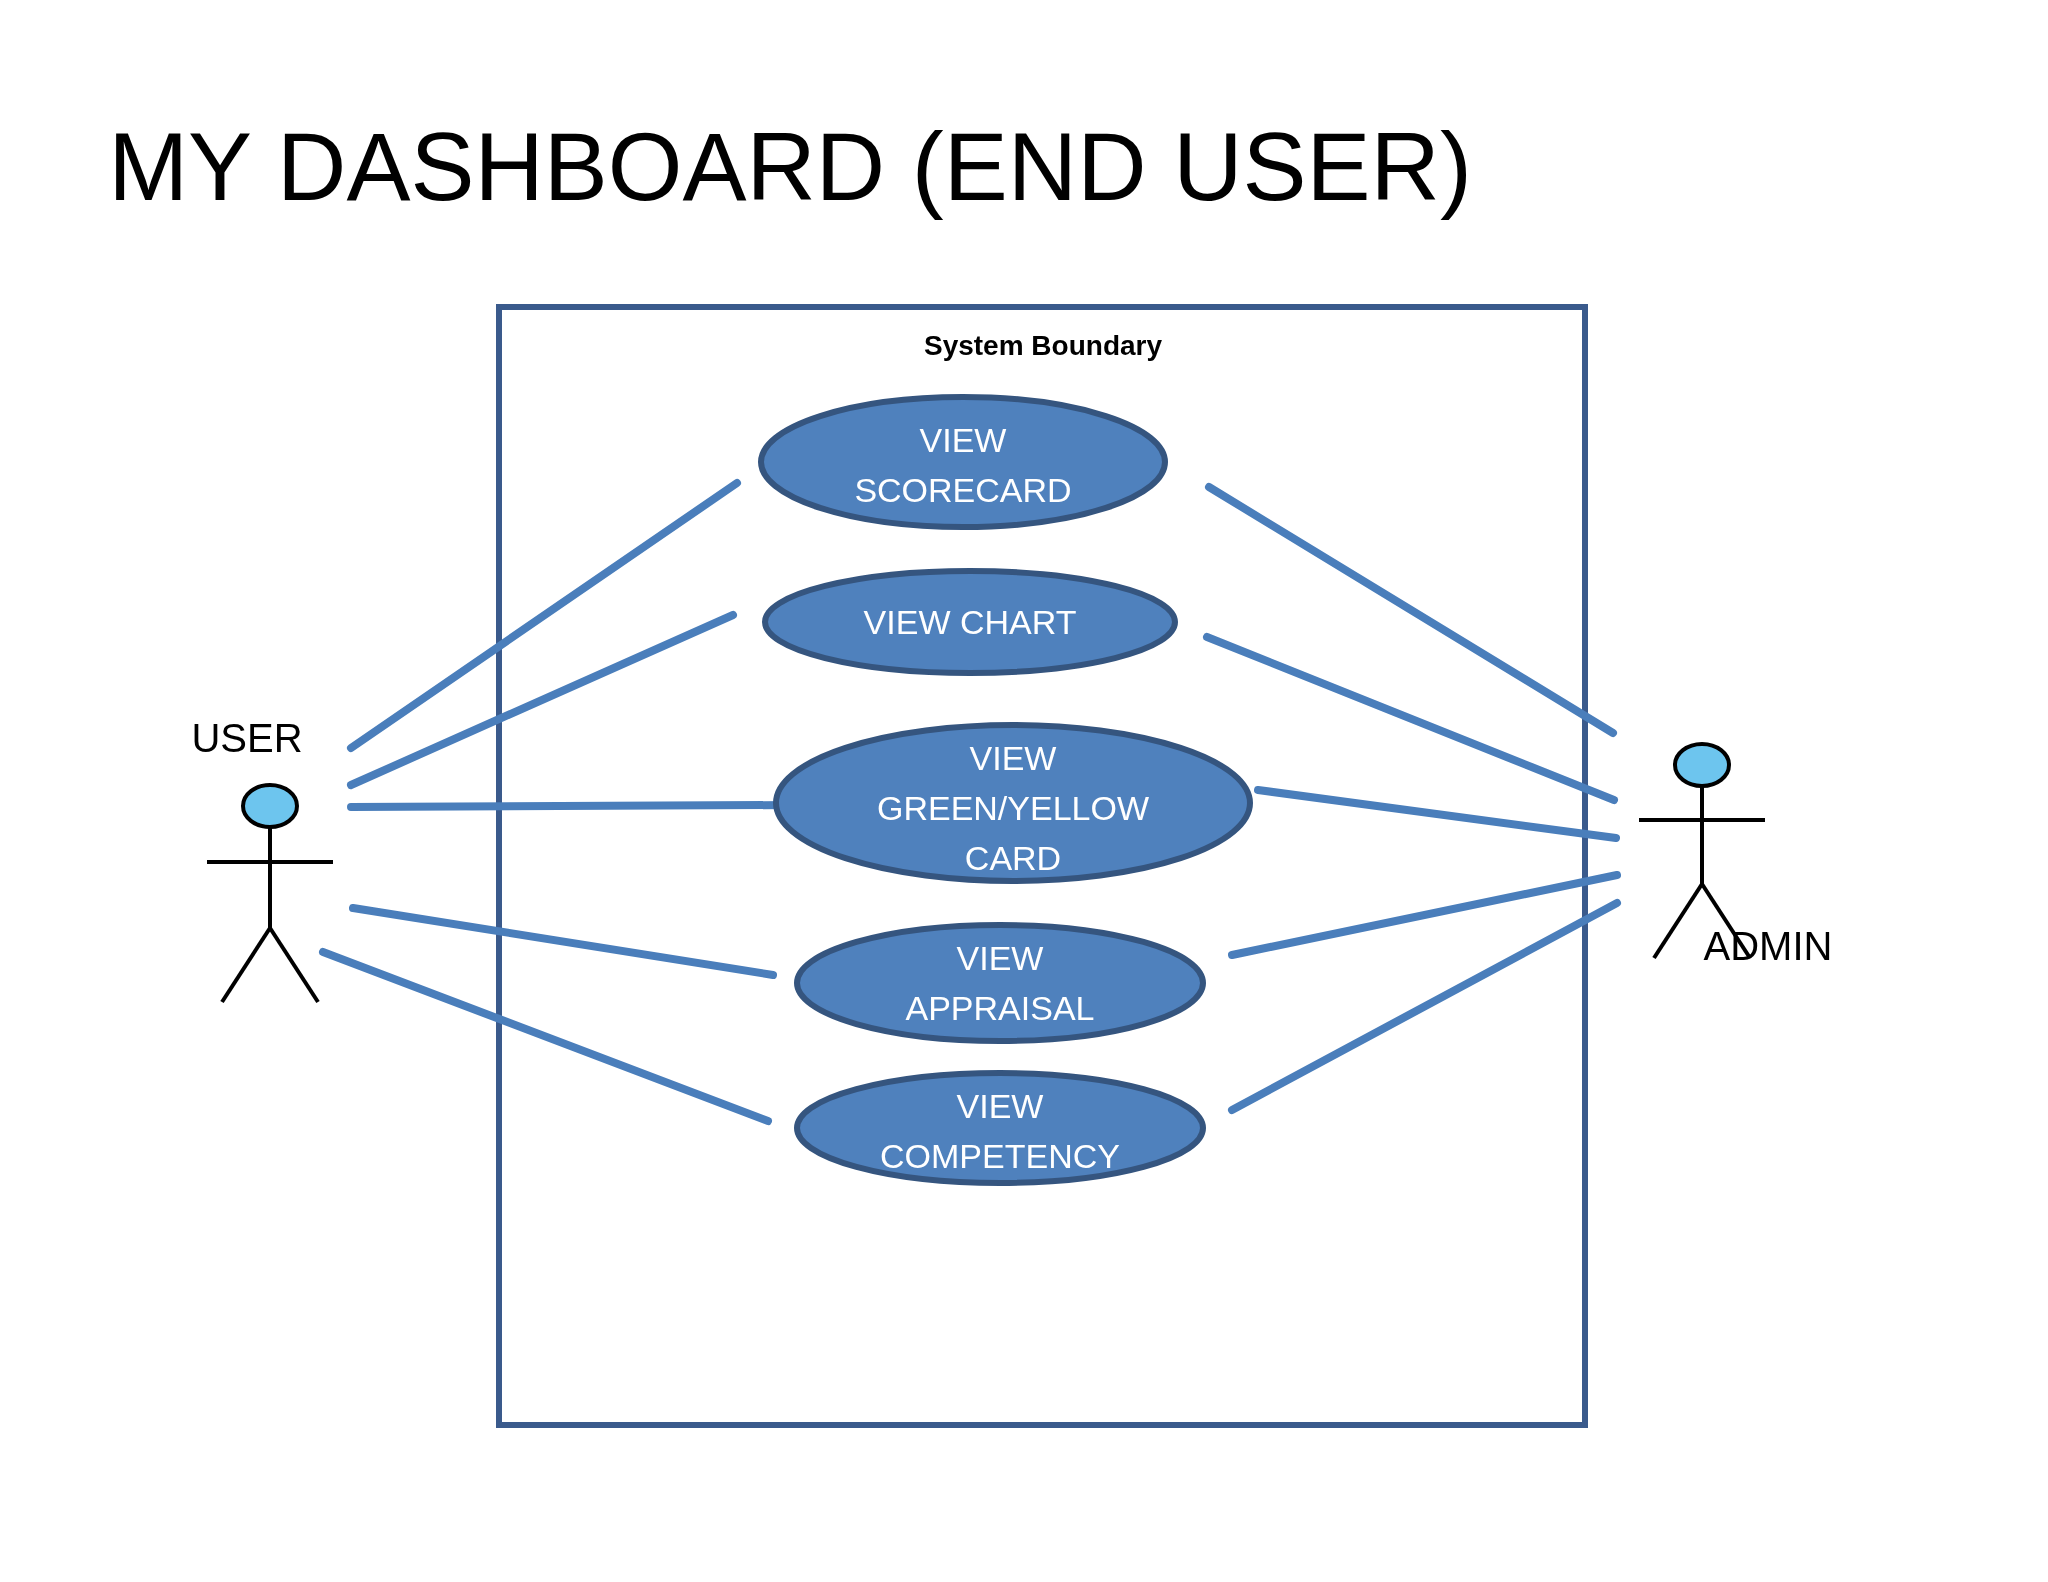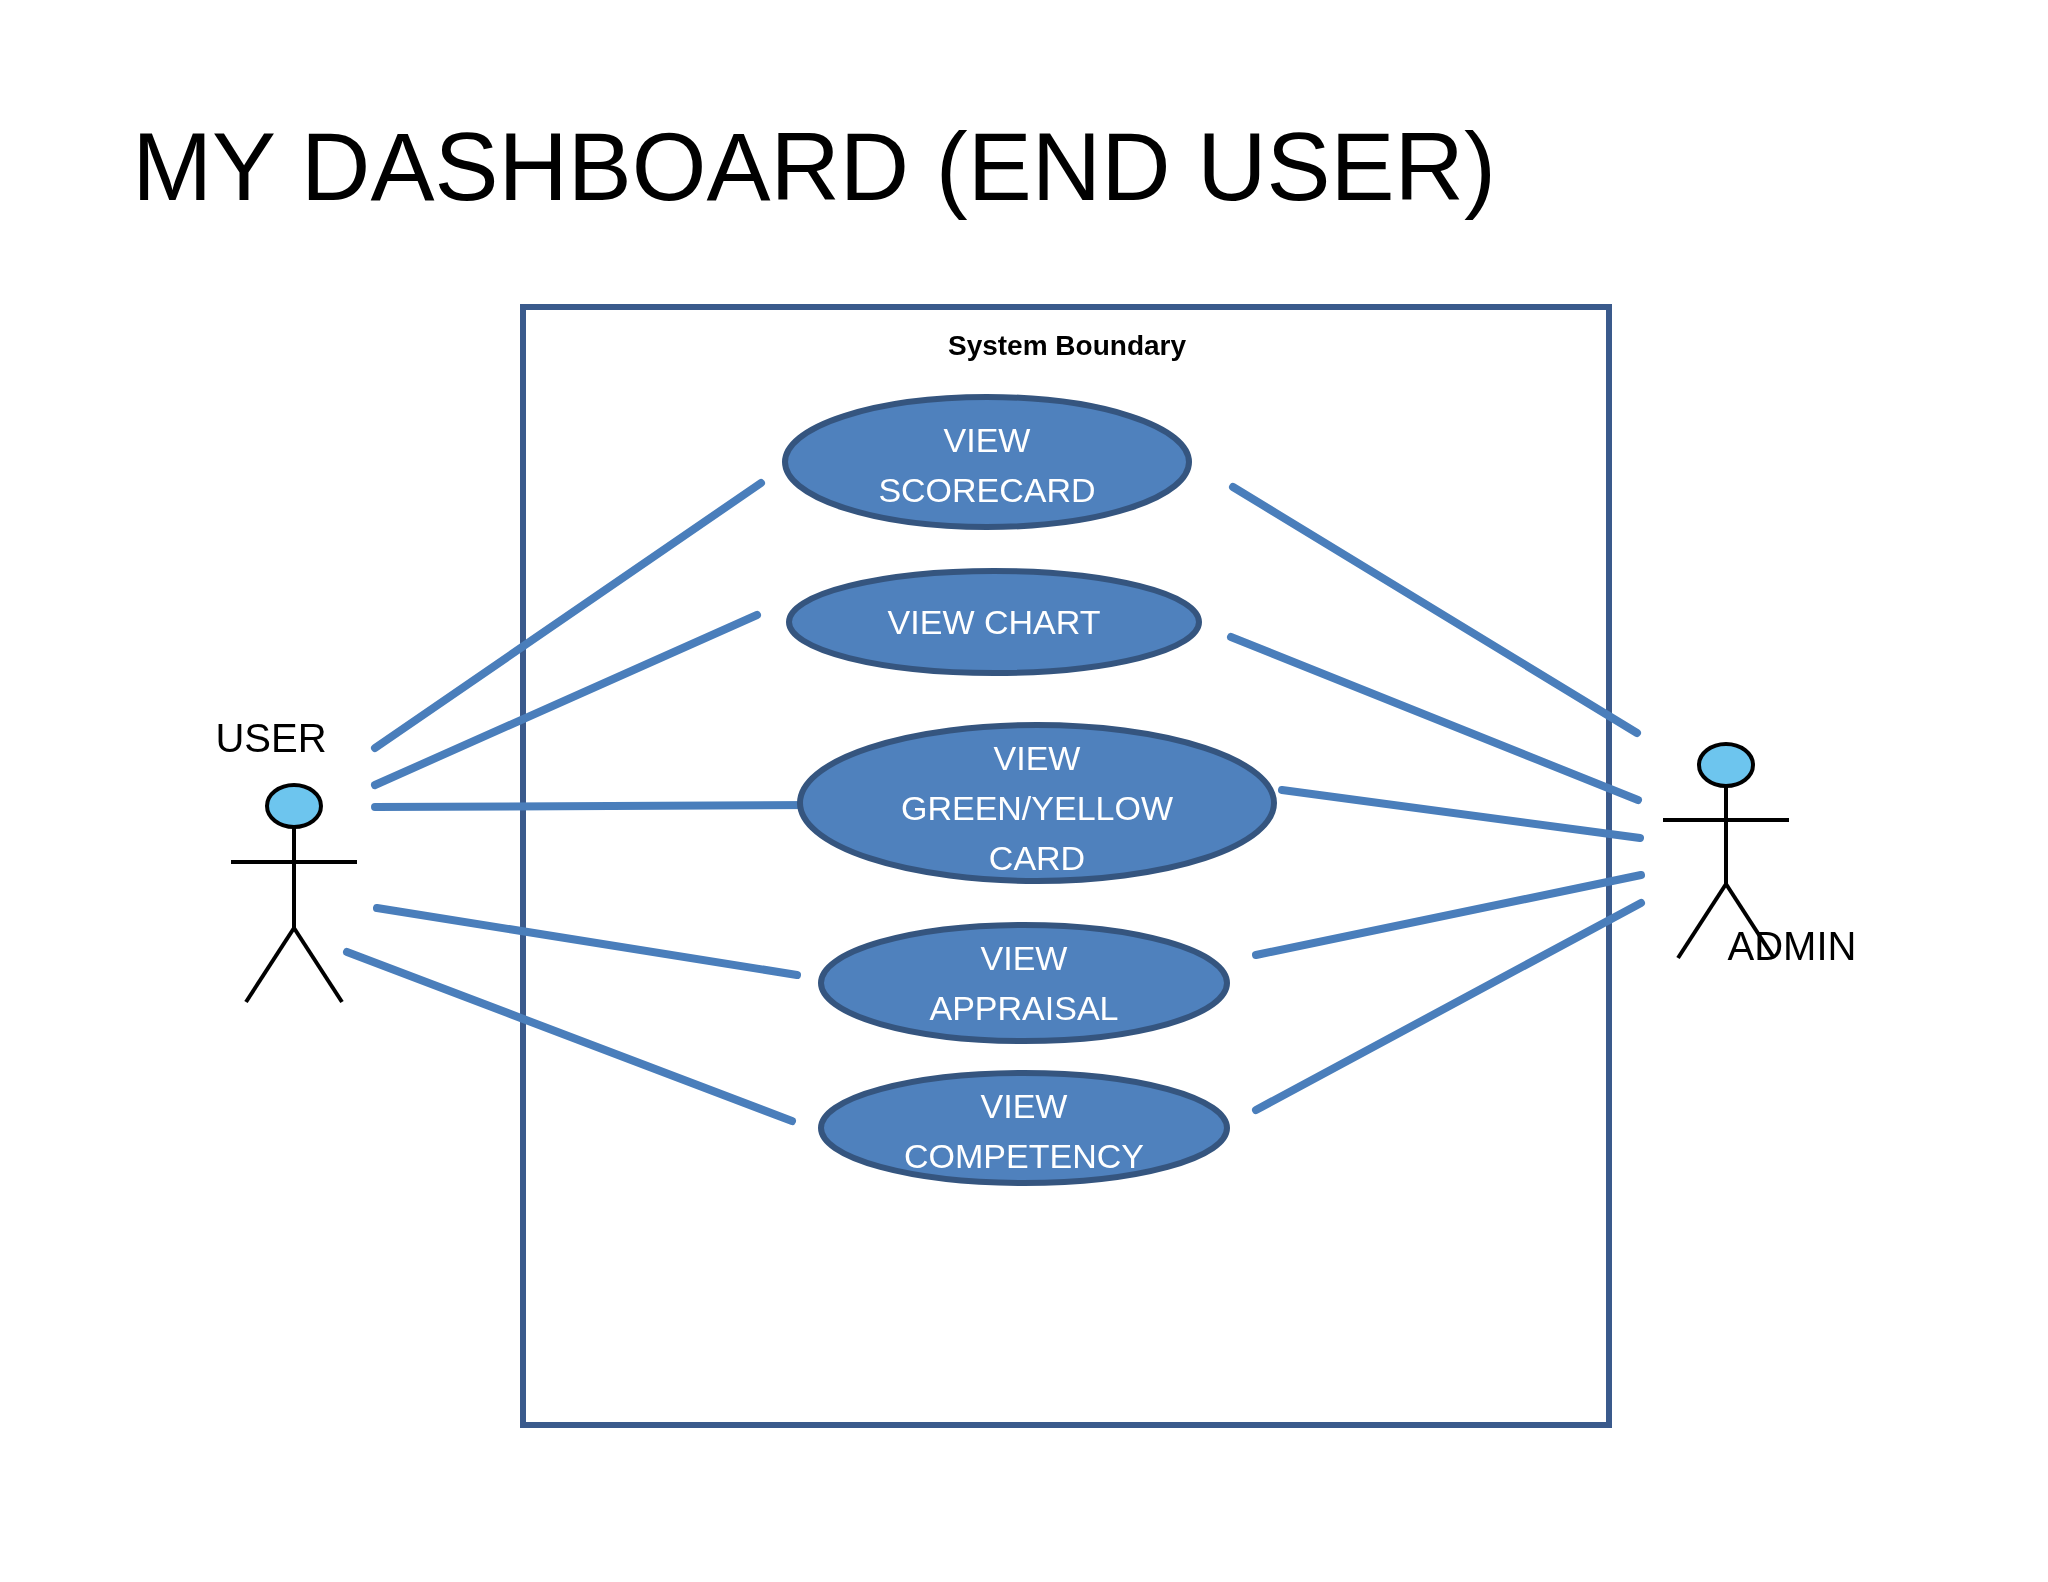--- a/index.html
+++ b/index.html
@@ -12,21 +12,20 @@
     width: 2048px;
     height: 1582px;
     font-family: "Liberation Sans", sans-serif;
     overflow: hidden;
   }
   #canvas {
     position: relative;
     width: 1640px;
     height: 1582px;
     background: #ffffff;
-    margin-left: 24px;
   }
   #diagram-svg {
     position: absolute;
     left: 0;
     top: 0;
     width: 2048px;
     height: 1582px;
     display: block;
   }
   .title-text {

